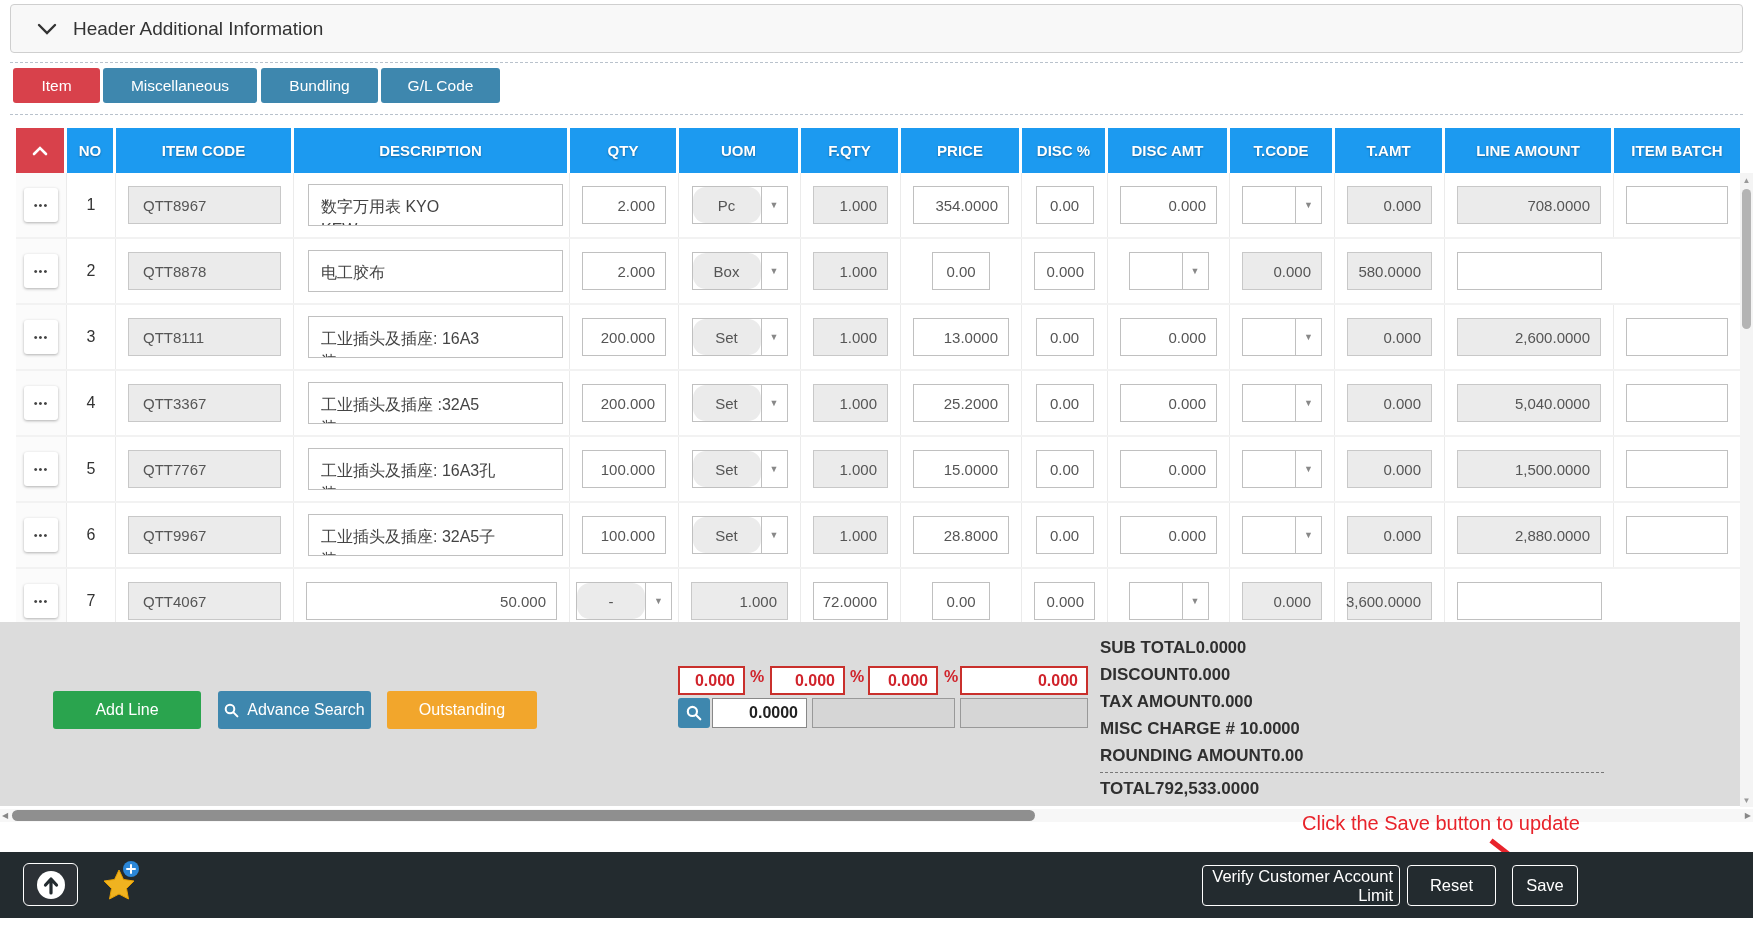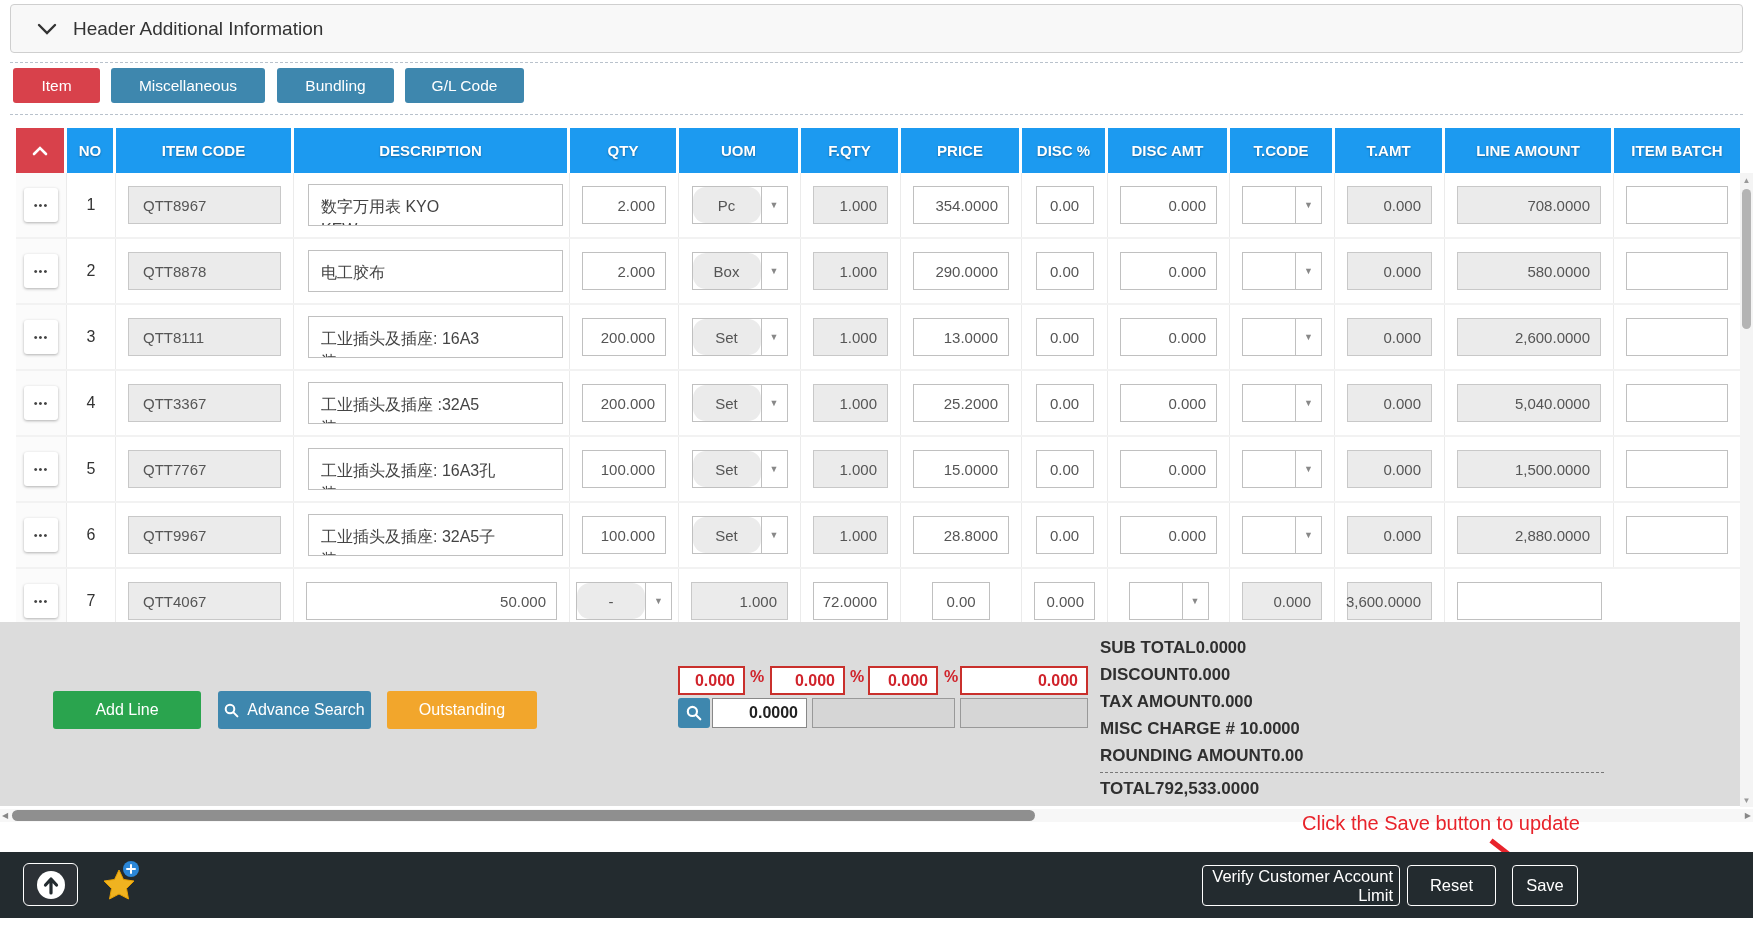--- a/index.html
+++ b/index.html
@@ -5,21 +5,21 @@
   html,body{margin:0;padding:0;background:#fff;}
   .page{position:relative;width:1753px;height:934px;background:#fff;overflow:hidden;
         font-family:"Liberation Sans","DejaVu Sans",sans-serif;color:#333;}
   
   .collapse-bar{position:absolute;left:10px;top:4px;width:1733px;height:49px;background:#f8f8f8;
         border:1px solid #cfcfcf;border-radius:4px;display:flex;align-items:center;box-sizing:border-box;cursor:pointer;}
   .collapse-bar svg{margin-left:26px;}
   .collapse-title{margin-left:16px;font-size:19px;color:#333;}
   .dashed{position:absolute;left:10px;width:1733px;border-top:1px dashed #b9c2cc;}
   
-  .tabs{position:absolute;left:13px;top:68px;height:35px;display:flex;gap:8px;}
+  .tabs{position:absolute;left:13px;top:68px;height:35px;display:flex;gap:0;}
   .tab{height:35px;border:none;border-radius:3px;color:#fff;font-size:15.5px;font-family:inherit;
        display:flex;align-items:center;justify-content:center;cursor:pointer;box-sizing:border-box;}
   .tab.blue{background:#3e87ae;}
   .tab.red{background:#d8414b;}
   .t0{width:87px;} .t1{width:154px;margin-left:3px;} .t2{width:117px;margin-left:4px;} .t3{width:119px;margin-left:3px;}
   
   .grid{display:grid;grid-template-columns:51px 49px 178px 276px 109px 122px 100px 121px 86px 122px 105px 110px 169px 126px;}
   .grid-header{position:absolute;left:16px;top:128px;width:1724px;height:45px;}
   .hcell{background:#1c9af0;color:#fff;font-weight:bold;font-size:15px;display:flex;align-items:center;justify-content:center;
          border-right:3px solid #fff;box-sizing:border-box;text-shadow:0 1px 2px rgba(0,0,0,.35);}
@@ -207,23 +207,20 @@
         <div class="cell">
           <div class="select uom">
             <span class="sel-text ro">Box</span>
             <span class="sel-arrow">▼</span>
           </div>
         </div>
         <div class="cell">
           <div class="box ro num">1.000</div>
         </div>
         <div class="cell">
-          <div class="box num">290.0000</div>
-        </div>
-        <div class="cell">
           <div class="box small">0.00</div>
         </div>
         <div class="cell">
           <div class="box num">0.000</div>
         </div>
         <div class="cell">
           <div class="select tcode">
             <span class="sel-text"></span>
             <span class="sel-arrow">▼</span>
           </div>

